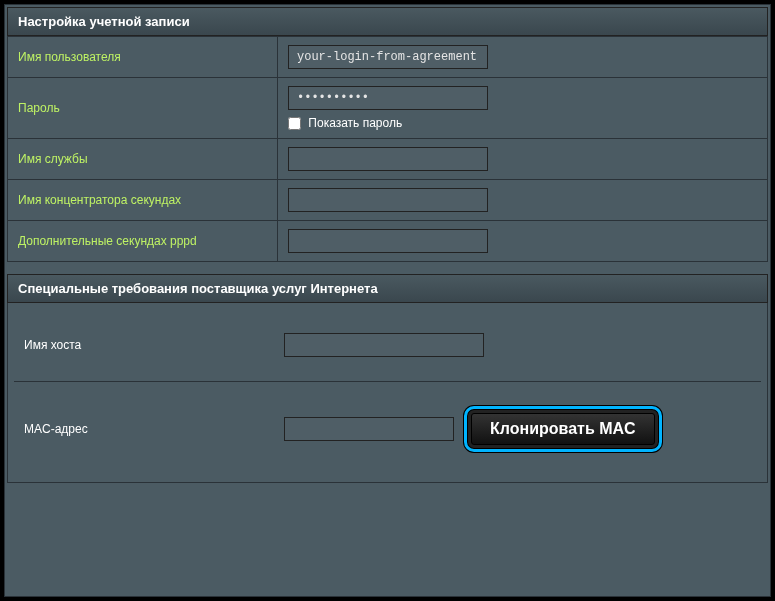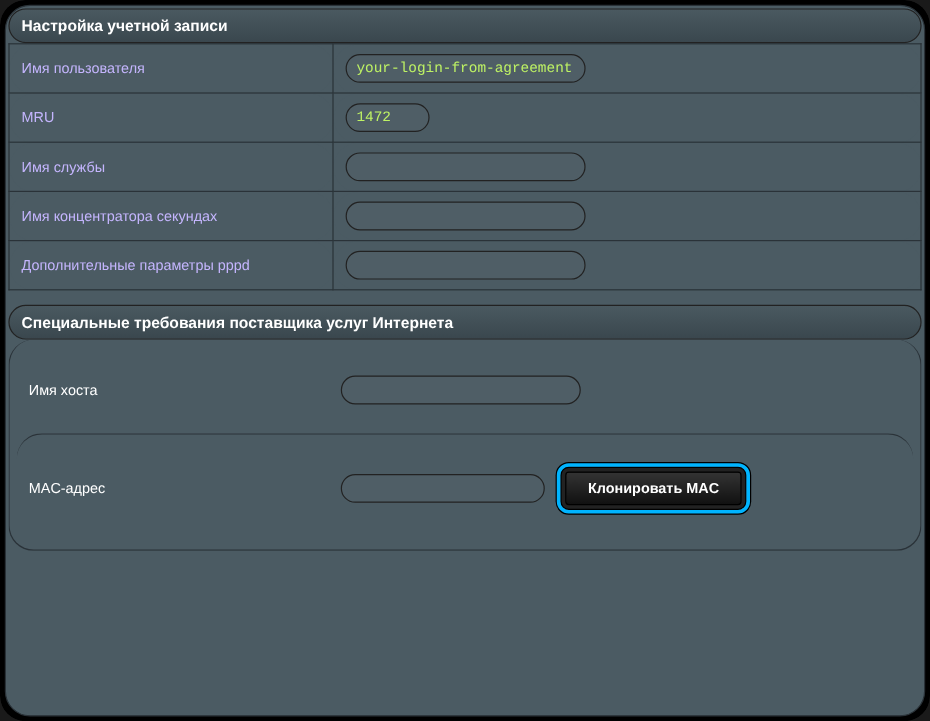--- a/index.html
+++ b/index.html
@@ -1,15 +1,15 @@
 <!DOCTYPE html>
 <html><head>
 <meta charset="utf-8">
 <style>
-* { box-sizing: border-box; margin: 0; padding: 0; border-radius: 21px; }
+* { box-sizing: border-box; margin: 0; padding: 0; }
 body {
   background: #1a1a1a;
   font-family: Arial, sans-serif;
   font-size: 12px;
   color: #fff;
   width: 775px;
   height: 601px;
   overflow: hidden;
 }
 .outer {
@@ -37,30 +37,30 @@
   margin-bottom: 12px;
 }
 .form-table td {
   border: 1px solid #2a3238;
   padding: 8px 10px;
   vertical-align: middle;
   background: #4b5b63;
 }
 .form-table td.label {
   width: 270px;
-  color: #c4b5fd;
+  color: #bef264;
   font-size: 12px;
 }
 .form-table td.val {
   background: #4b5b63;
 }
 input[type="text"], input[type="password"] {
   background: #4f5e66;
   border: 1px solid #222;
-  color: #bef264;
+  color: #e5e5e5;
   padding: 4px 8px;
   font-family: 'Courier New', monospace;
   font-size: 12px;
   height: 24px;
   width: 200px;
 }
 input[type="text"].wide { width: 200px; }
 input[type="text"].narrow { width: 70px; }
 input[type="checkbox"] {
   vertical-align: middle;
@@ -79,21 +79,21 @@
   display: flex;
   align-items: center;
   padding: 6px 14px;
 }
 .highlight-cell .lbl { width: 270px; flex-shrink: 0; }
 .btn-dark {
   background: linear-gradient(to bottom, #333, #111);
   border: 1px solid #000;
   color: #fff;
   font-weight: bold;
-  font-size: 12px;
+  font-size: 16px;
   padding: 6px 18px;
   cursor: pointer;
   border-radius: 3px;
 }
 .highlight-btn {
   display: inline-block;
   border: 3px solid #00b4ff;
   border-radius: 10px;
   padding: 4px;
   box-shadow: 0 0 0 1px #000, inset 0 0 0 1px #000;
@@ -121,39 +121,43 @@
   <div class="section-header">Настройка учетной записи</div>
   <table class="form-table">
     <tbody>
           <tr>
       <td class="label">Имя пользователя</td>
       <td class="val">
         <input type="text" class="wide" value="your-login-from-agreement" style="">
       </td>
     </tr>
     <tr>
-      <td class="label">MRU</td>
+      <td class="label">Пароль</td>
       <td class="val">
-        <input type="text" class="narrow" value="1472" style="">
+        <input type="text" class="wide" value="••••••••••" style="">
+        <div class="checkbox-row">
+          <input type="checkbox" style="">
+          <span>Показать пароль</span>
+        </div>
       </td>
     </tr>
     <tr>
       <td class="label">Имя службы</td>
       <td class="val">
         <input type="text" class="wide" value="" style="">
       </td>
     </tr>
     <tr>
       <td class="label">Имя концентратора секундах</td>
       <td class="val">
         <input type="text" class="wide" value="" style="">
       </td>
     </tr>
     <tr>
-      <td class="label">Дополнительные параметры pppd</td>
+      <td class="label">Дополнительные секундах pppd</td>
       <td class="val">
         <input type="text" class="wide" value="" style="">
       </td>
     </tr>
   </tbody>
       </table>
 
   <div class="isp-section">
     <div class="section-header">Специальные требования поставщика услуг Интернета</div>
 

